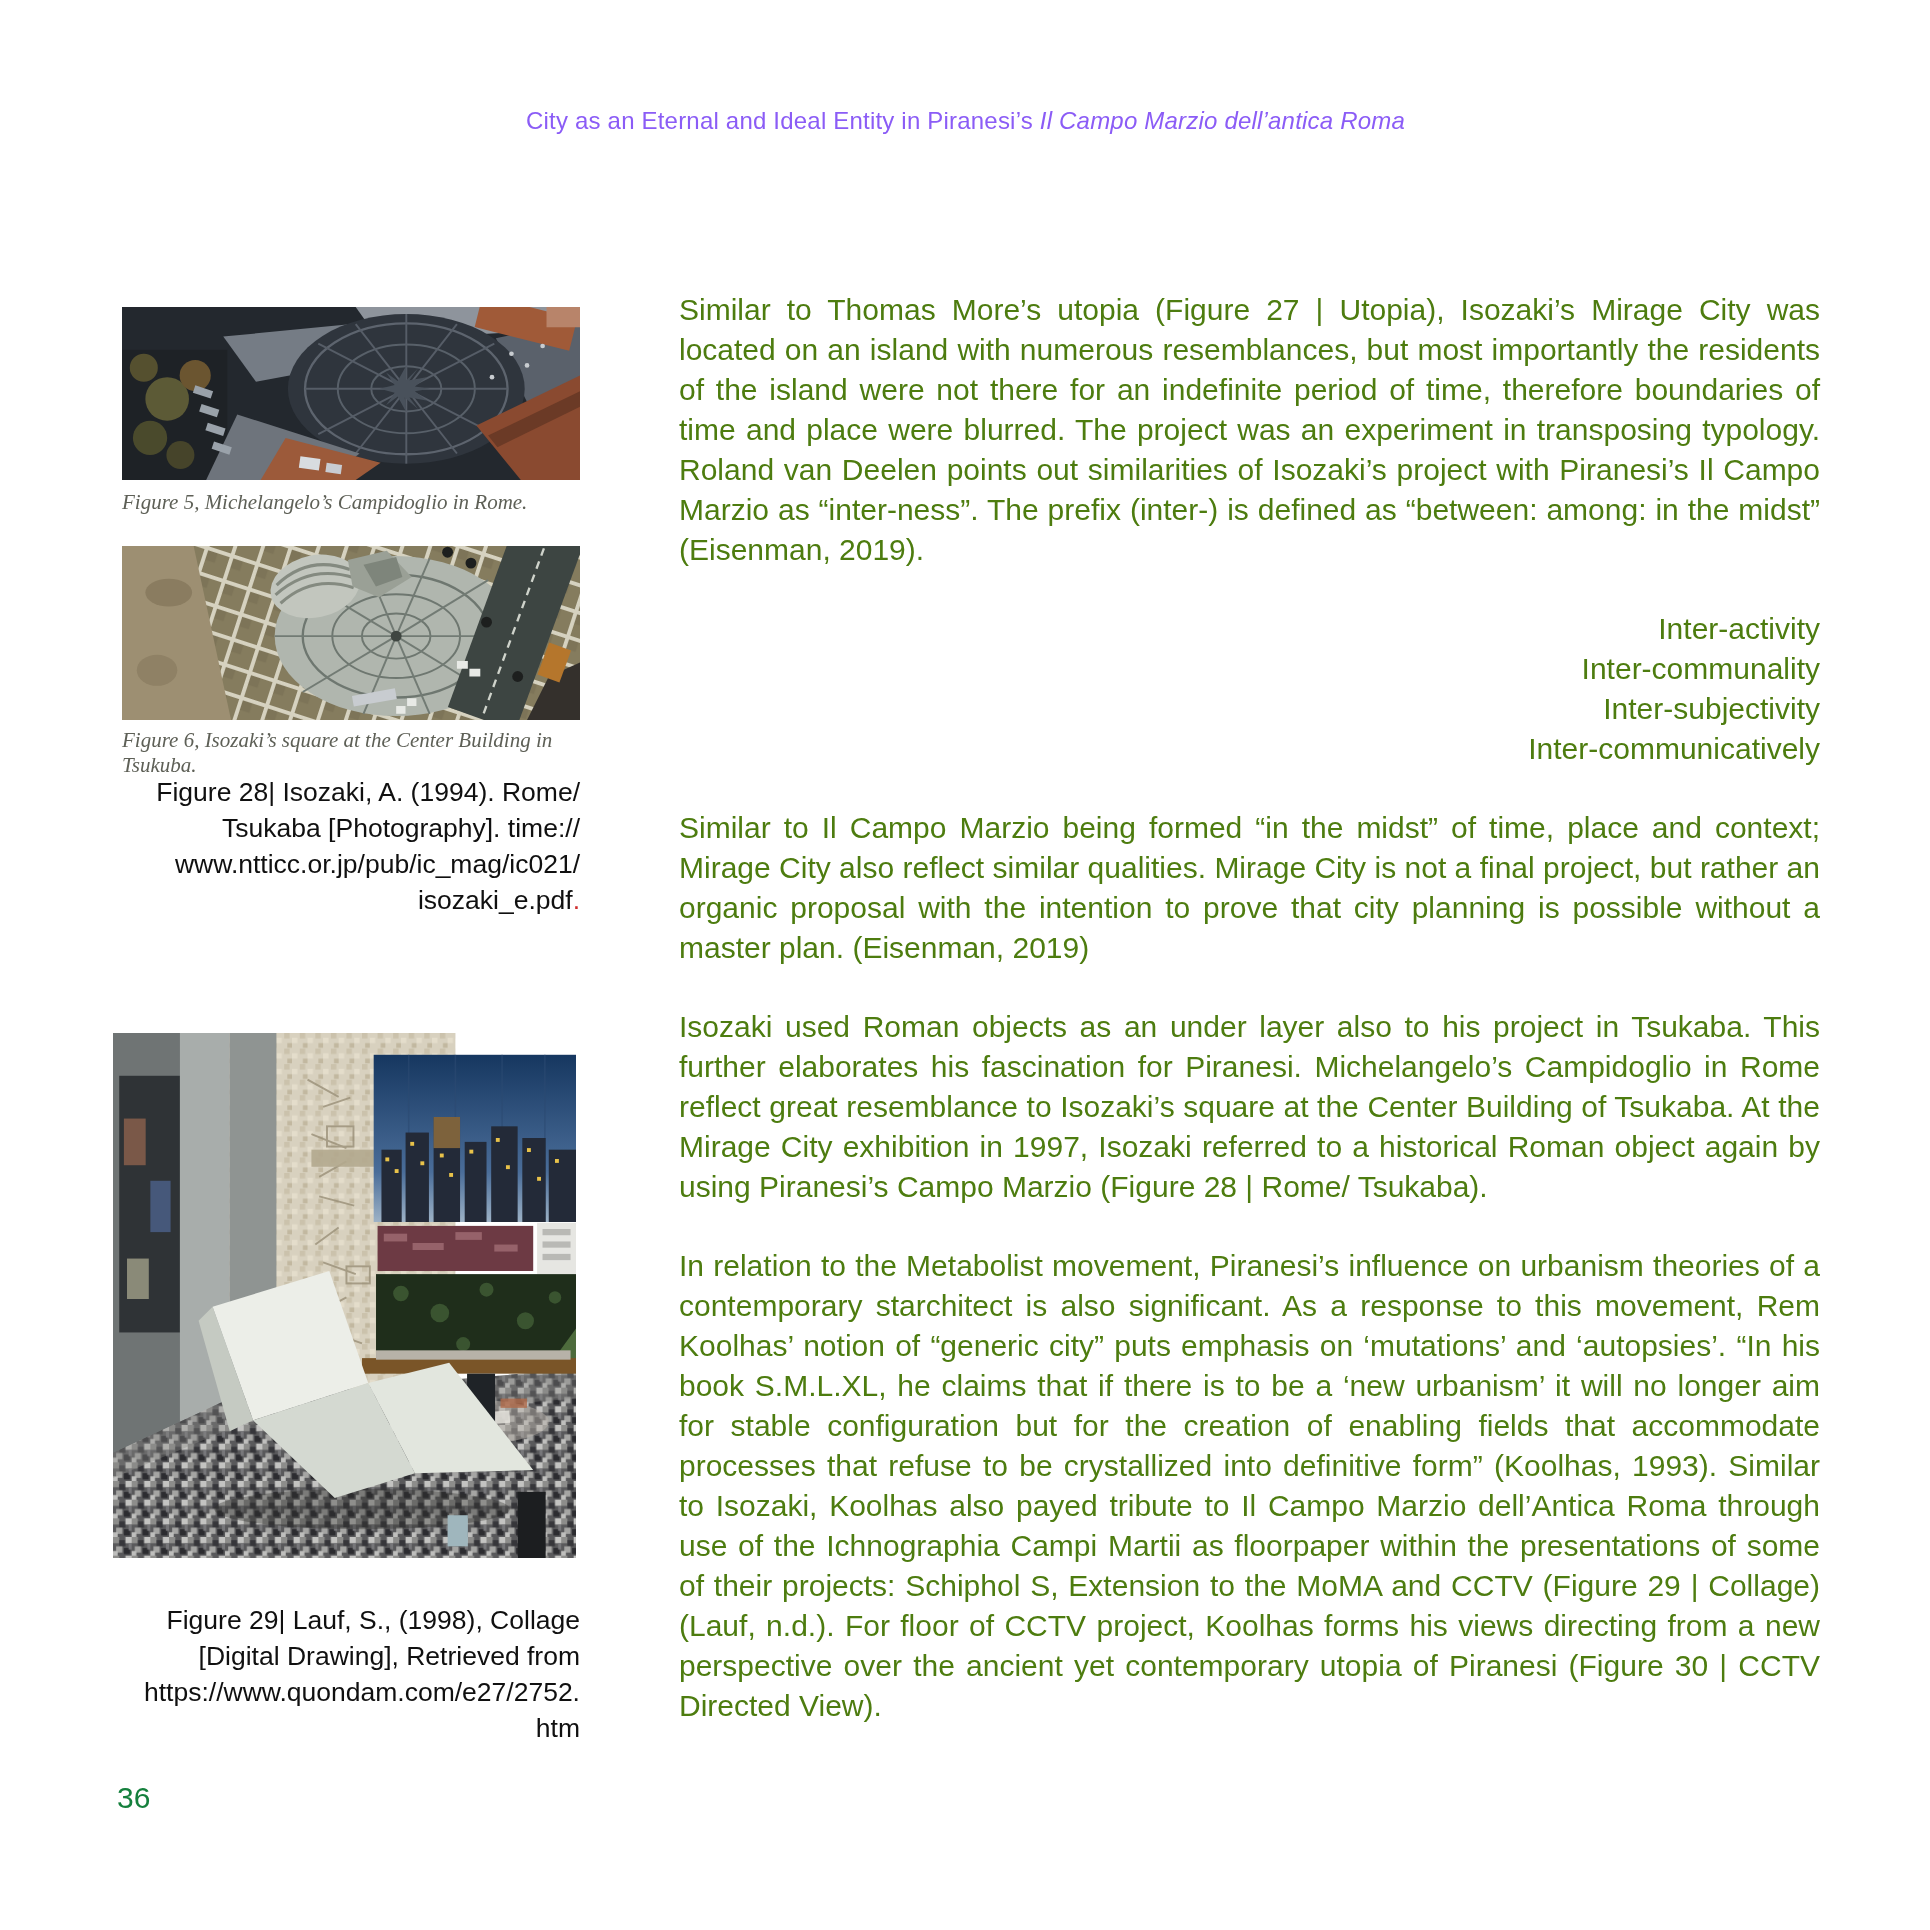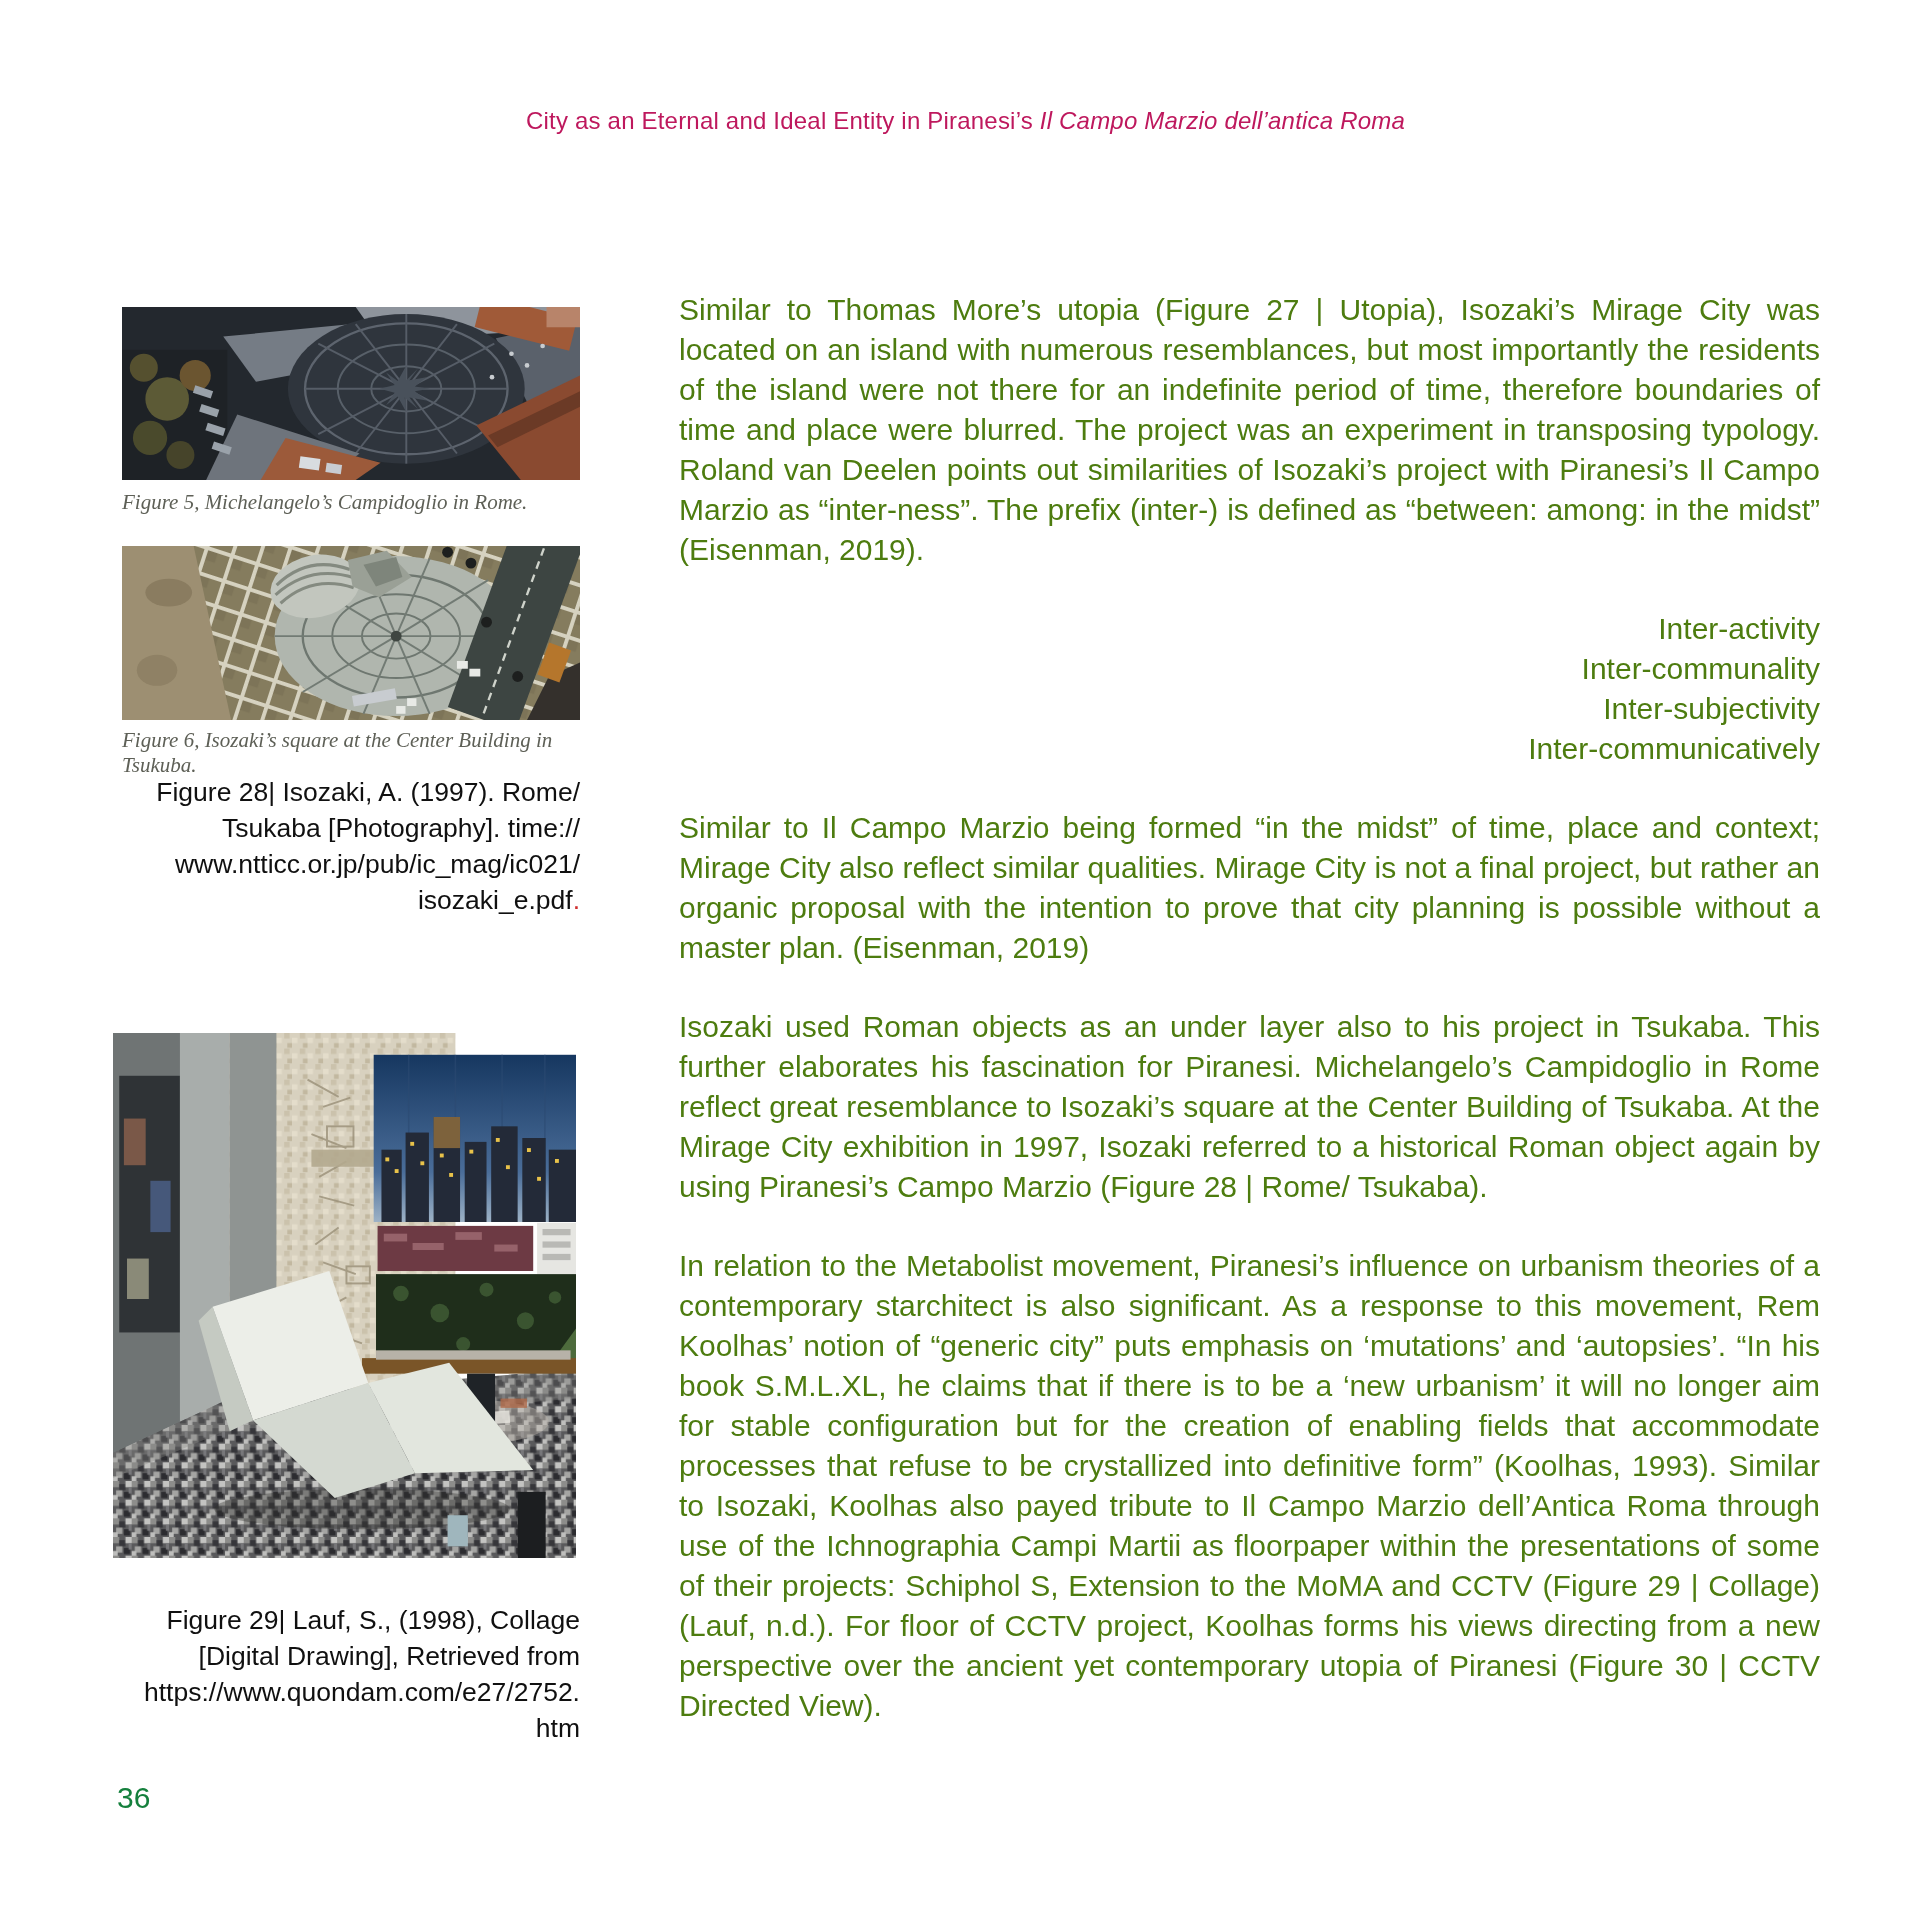--- a/index.html
+++ b/index.html
@@ -1,21 +1,21 @@
 <!DOCTYPE html>
 <html style="font-size:12.5px"><head>
 <meta charset="utf-8">
 <style>
   html,body{margin:0;padding:0;background:#ffffff;}
   #page{position:relative;width:1931px;height:1931px;background:#ffffff;overflow:hidden;
         font-family:"Liberation Sans",sans-serif;color:#141414;}
 
   
   .hdr{position:absolute;left:0;top:107px;width:1931px;text-align:center;
-       font-size:24px;letter-spacing:0.2px;color:#be185d;}
+       font-size:24px;letter-spacing:0.2px;color:#8b5cf6;}
   .hdr .it{font-style:italic;}
 
   
   .fig-img{position:absolute;left:122px;width:458px;display:block;}
   .fig-img svg{display:block;width:100%;height:100%;}
   .serif-cap{position:absolute;left:122px;width:458px;text-align:left;
              font-family:"Liberation Serif",serif;font-style:italic;
              font-size:21px;color:#5e6057;}
   .ref-cap{position:absolute;left:122px;width:458px;text-align:right;
            font-size:26.5px;line-height:36px;color:#101010;}
@@ -160,21 +160,21 @@
           <circle cx="448" cy="22" r="7"></circle>
           <circle cx="468" cy="98" r="7"></circle>
           <circle cx="508" cy="168" r="7"></circle>
           <circle cx="418" cy="8" r="7"></circle>
         </g>
     </svg>
   </div>
   <div class="serif-cap" style="top:728px;">Figure 6, Isozaki’s square at the Center Building in Tsukuba.</div>
 
   <div class="ref-cap" style="top:774px;">
-    <div>Figure 28| Isozaki, A. (1997). Rome/</div>
+    <div>Figure 28| Isozaki, A. (1994). Rome/</div>
     <div>Tsukaba [Photography]. time://</div>
     <div>www.ntticc.or.jp/pub/ic_mag/ic021/</div>
     <div><span>isozaki_e.pdf</span><span class="red">.</span></div>
   </div>
 
   <div class="fig-img" style="left:113px;top:1033px;width:463px;height:525px;">
     <svg viewBox="0 0 595 675" preserveAspectRatio="none">
       <defs>
         <linearGradient id="sky" x1="0" y1="0" x2="0" y2="1">
           <stop offset="0" stop-color="#163760"></stop>

